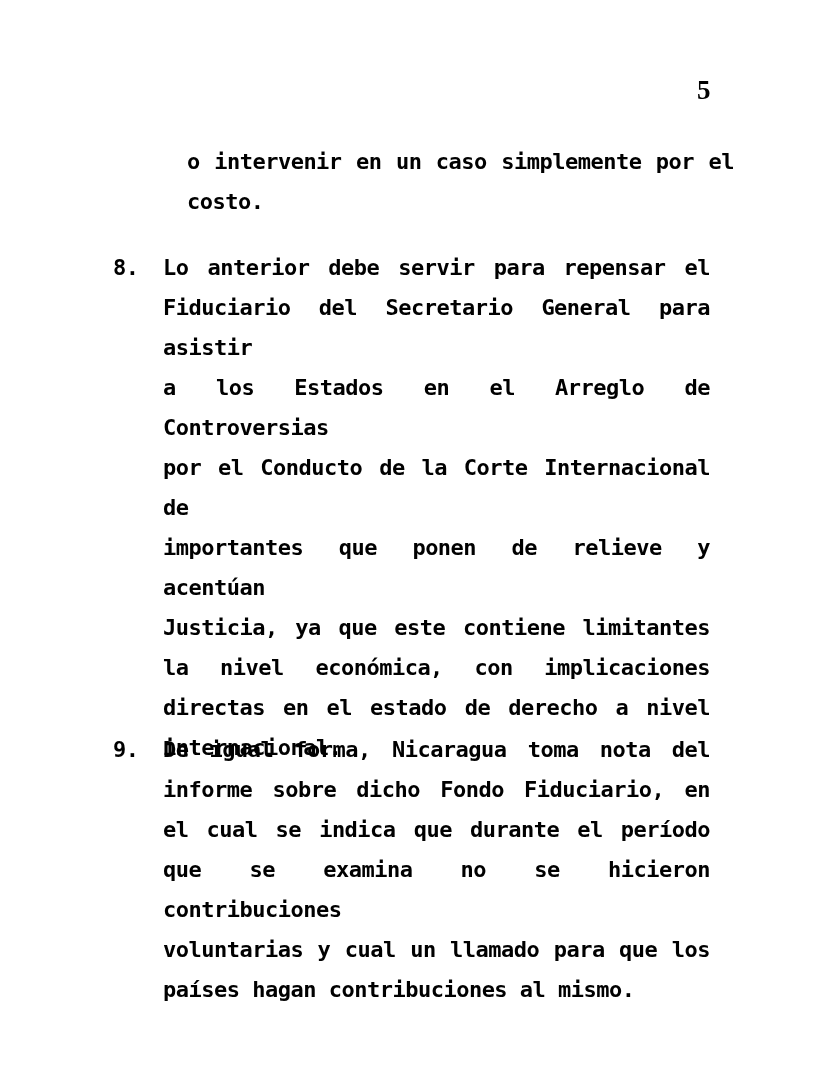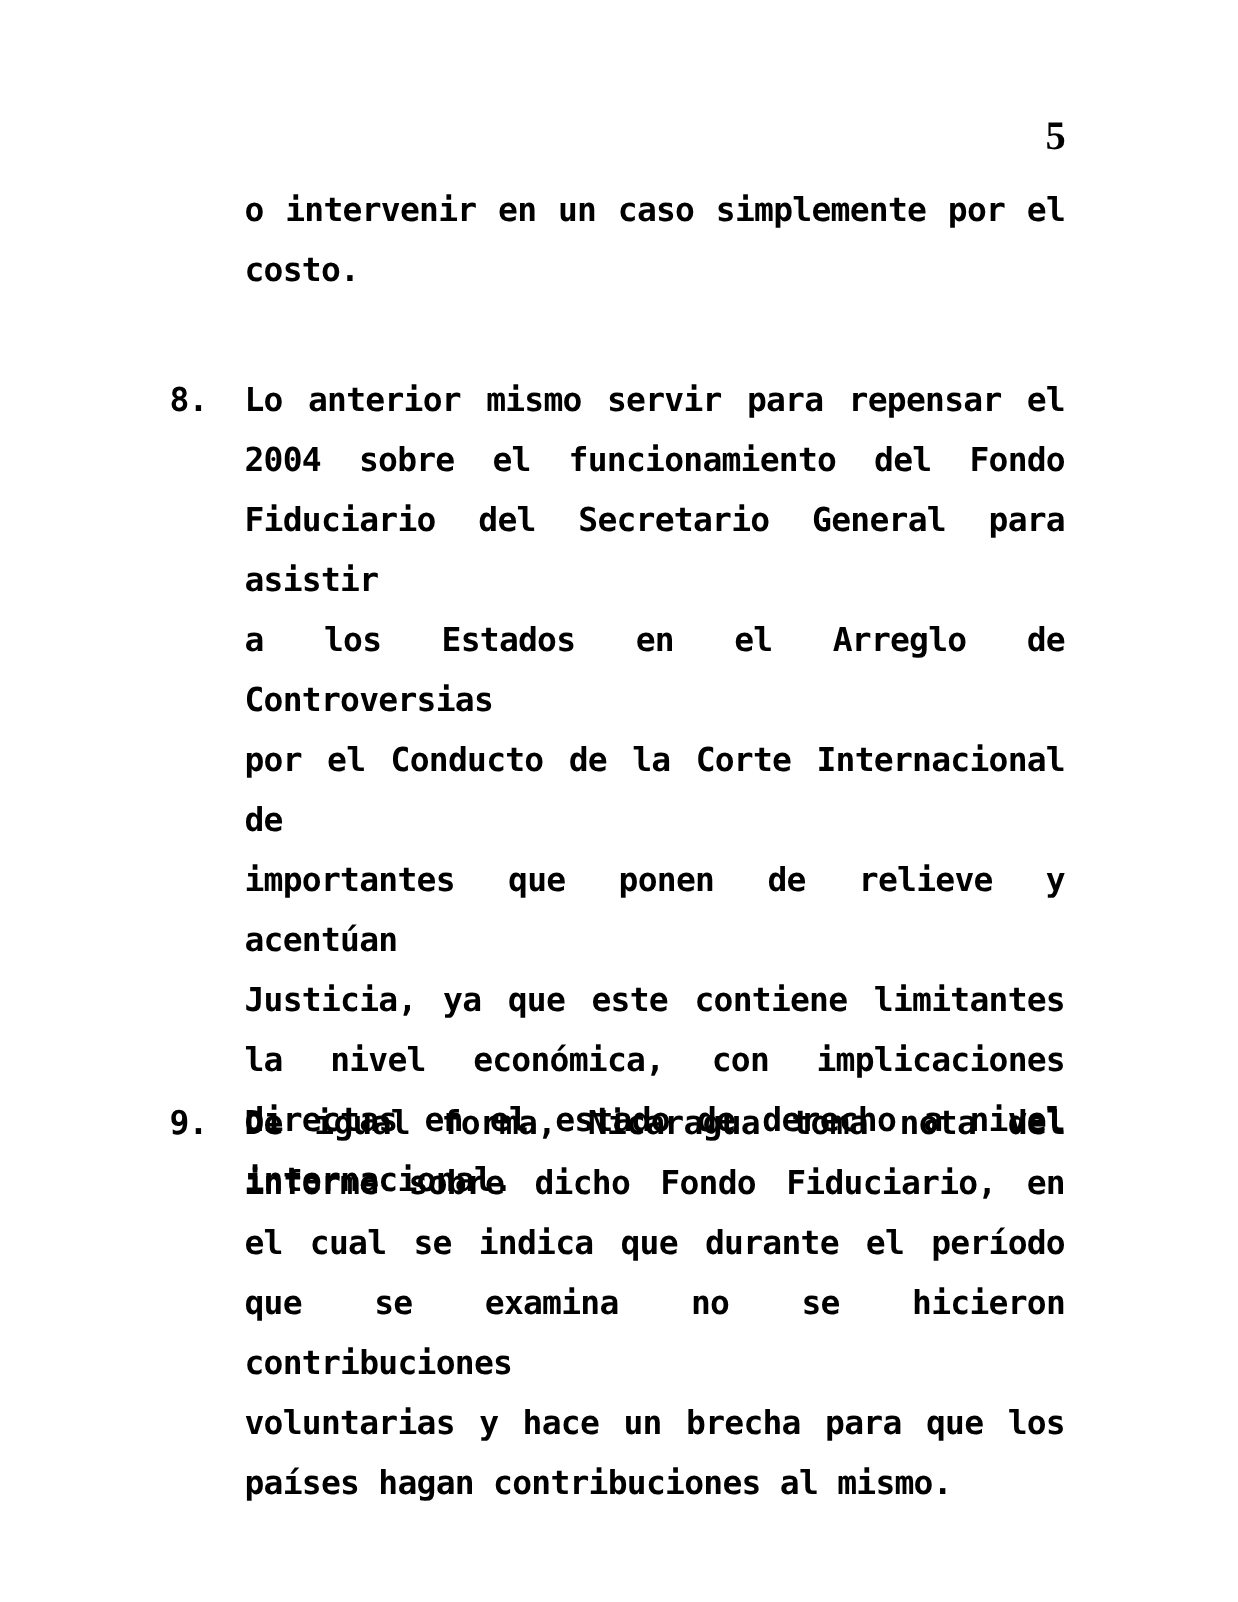--- a/index.html
+++ b/index.html
@@ -65,40 +65,39 @@
     text-align: center;
     text-align-last: left;
   }
 </style>
 </head>
 <body>
 
 <div class="page">
   <div class="page-number">5</div>
   <div class="doc-body">
-      <div class="paragraph" style="top: 121px;">
+      <div class="paragraph" style="top: 142px; margin-left: 24px;">
         <div class="line">o intervenir en un caso simplemente por el</div>
         <div class="line last">costo.</div>
       </div>
       <div class="paragraph" style="top: 248px;">
         <span class="marker">8.</span>
-        <div class="line">Lo anterior mismo servir para repensar el</div>
-        <div class="line">2004 sobre el funcionamiento del Fondo</div>
+        <div class="line">Lo anterior debe servir para repensar el</div>
         <div class="line">Fiduciario del Secretario General para asistir</div>
         <div class="line">a los Estados en el Arreglo de Controversias</div>
         <div class="line">por el Conducto de la Corte Internacional de</div>
         <div class="line">importantes que ponen de relieve y acentúan</div>
         <div class="line">Justicia, ya que este contiene limitantes</div>
         <div class="line">la nivel económica, con implicaciones</div>
         <div class="line">directas en el estado de derecho a nivel</div>
         <div class="line last">internacional.</div>
       </div>
       <div class="paragraph" style="top: 730px;">
         <span class="marker">9.</span>
         <div class="line">De igual forma, Nicaragua toma nota del</div>
         <div class="line">informe sobre dicho Fondo Fiduciario, en</div>
         <div class="line">el cual se indica que durante el período</div>
         <div class="line">que se examina no se hicieron contribuciones</div>
-        <div class="line">voluntarias y hace un brecha para que los</div>
+        <div class="line">voluntarias y cual un llamado para que los</div>
         <div class="line last">países hagan contribuciones al mismo.</div>
       </div>
     </div>
 </div>
 
 </body></html>

